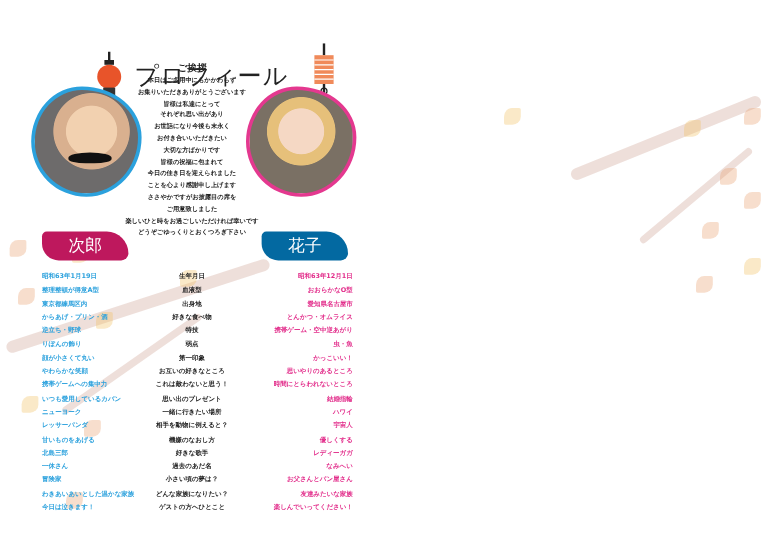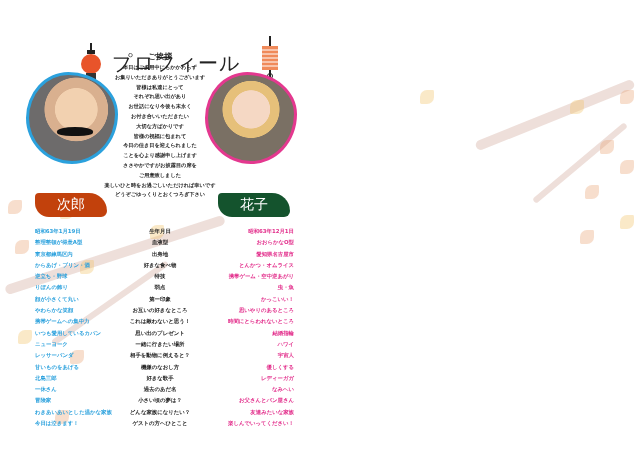--- a/index.html
+++ b/index.html
@@ -11,22 +11,22 @@
   .branch{position:absolute;background:#d9b8ae;opacity:.45;border-radius:6px}
   .title-row{position:absolute;display:flex;align-items:center}
   .title{font-size:20px;letter-spacing:1px;color:#222}
   .greet-title{position:absolute;left:0;width:320px;top:51px;text-align:center;font-size:8px;font-weight:bold}
   .greet{position:absolute;left:100px;width:120px;top:63px;text-align:center;font-size:5.2px;line-height:9.8px;font-weight:bold;white-space:nowrap}
   .photo{position:absolute;width:92px;height:92px;border-radius:46% 54% 50% 50%/50% 46% 54% 50%;overflow:hidden}
   .photo-boy{left:26px;top:72px;border:3px solid #2ba1dd;background:radial-gradient(circle at 55% 40%,#f2d1b0 0 30%,#d9b08f 31% 45%,#6d6b6b 46%);}
   .photo-girl{left:205px;top:72px;border:3px solid #e4388f;background:radial-gradient(circle at 50% 40%,#f5d8c4 0 28%,#e6c07a 29% 42%,#7a7064 43%);}
   .mustache{position:absolute;left:28px;top:52px;width:36px;height:9px;background:#111;border-radius:50% 50% 40% 40%}
   .name-banner{position:absolute;top:193px;height:24px;width:72px;border-radius:4px 18px 6px 14px;display:flex;align-items:center;justify-content:center;color:#fff;font-size:14px}
-  .b-blue{left:35px;background:#c2410c}
-  .b-pink{left:218px;background:#14532d}
+  .b-blue{left:35px;background:#be185d}
+  .b-pink{left:218px;background:#0369a1}
   .col{position:absolute;top:226px;font-size:5.4px;line-height:11.3px;font-weight:bold;white-space:nowrap}
   .col-blue{left:35px;color:#2ba1dd}
   .col-mid{left:110px;width:100px;text-align:center;color:#222}
   .col-pink{left:200px;width:94px;text-align:right;color:#e22c8a}
 </style>
 </head>
 <body>
 
 <div class="page left">
 

